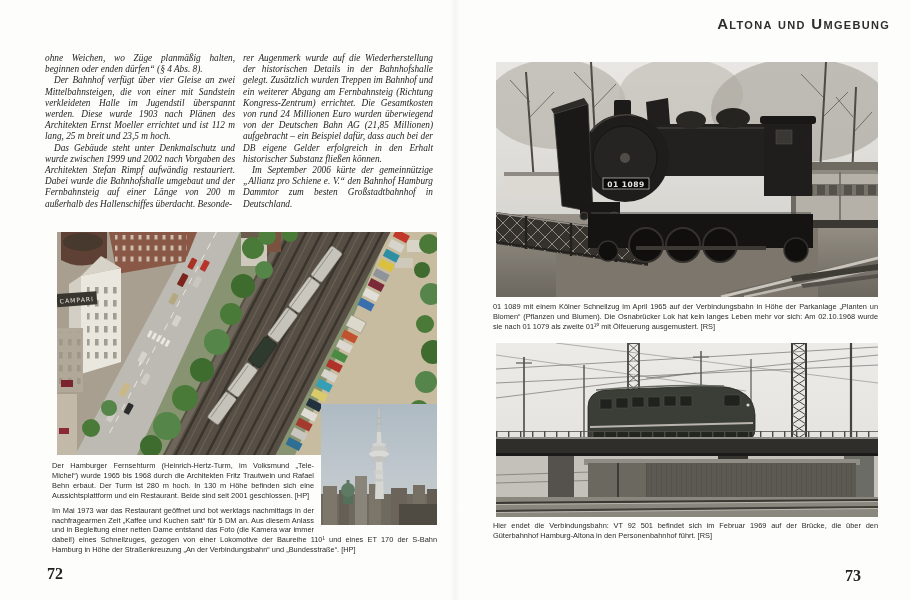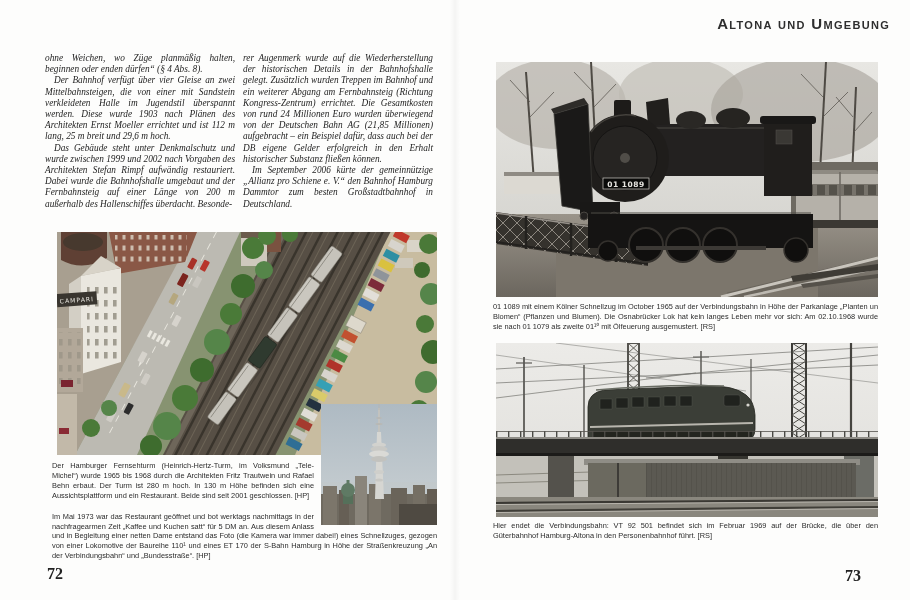--- a/index.html
+++ b/index.html
@@ -22,21 +22,21 @@
 
   .photo { position:absolute; overflow:hidden; background:#fde047; }
   .photo svg { display:block; width:100%; height:100%; }
   #photo-aerial  { top:232px; left:57px; width:380px; height:223px; }
   #photo-steam   { top:62px;  left:41px; width:382px; height:235px; }
   #photo-diesel  { top:343px; left:41px; width:382px; height:174px; }
 
   .caption-block { position:absolute; top:461px; left:52px; width:385px; }
   .cap { font-family:"Liberation Sans", sans-serif; font-size:7.4px; line-height:9.9px;
          color:#2b2b2b; text-align:justify; }
-  .cap2 { margin-top:11px; }
+  .cap2 { margin-top:5px; }
   .tower-inset { float:right; width:116px; height:121px; margin:-57px 0 3px 7px;
                  overflow:hidden; background:#b9c3ca; }
   .tower-inset svg { display:block; width:100%; height:100%; }
 
   .rp-caption { position:absolute; left:38px; width:385px;
     font-family:"Liberation Sans", sans-serif; font-size:7.4px; line-height:9.9px;
     color:#2b2b2b; text-align:justify; }
   #rp-cap1 { top:302px; }
   #rp-cap2 { top:521px; }
 
@@ -47,21 +47,21 @@
 </head>
 <body>
 
 <div class="spread">
 
   <div class="page page-left">
 
     <div class="body-text">
       <div class="bcol">
         <p>ohne Weichen, wo Züge planmäßig halten, beginnen oder enden dürfen“ (§ 4 Abs. 8).</p>
-        <p class="ind">Der Bahnhof verfügt über vier Gleise an zwei Mittelbahnsteigen, die von einer mit Sandstein verkleideten Halle im Jugendstil überspannt werden. Diese wurde 1903 nach Plänen des Architekten Ernst Moeller errichtet und ist 112 m lang, 25 m breit und 29,6 m hoch.</p>
+        <p class="ind">Der Bahnhof verfügt über vier Gleise an zwei Mittelbahnsteigen, die von einer mit Sandstein verkleideten Halle im Jugendstil überspannt werden. Diese wurde 1903 nach Plänen des Architekten Ernst Moeller errichtet und ist 112 m lang, 25 m breit und 23,5 m hoch.</p>
         <p class="ind">Das Gebäude steht unter Denkmalschutz und wurde zwischen 1999 und 2002 nach Vorgaben des Architekten Stefan Rimpf aufwändig restauriert. Dabei wurde die Bahnhofshalle umgebaut und der Fernbahnsteig auf einer Länge von 200 m außerhalb des Hallenschiffes überdacht. Besonde-</p>
       </div>
       <div class="bcol">
         <p>rer Augenmerk wurde auf die Wiederherstellung der historischen Details in der Bahnhofshalle gelegt. Zusätzlich wurden Treppen im Bahnhof und ein weiterer Abgang am Fernbahnsteig (Richtung Kongress-Zentrum) errichtet. Die Gesamtkosten von rund 24 Millionen Euro wurden überwiegend von der Deutschen Bahn AG (21,85 Millionen) aufgebracht – ein Beispiel dafür, dass auch bei der DB eigene Gelder erfolgreich in den Erhalt historischer Substanz fließen können.</p>
         <p class="ind">Im September 2006 kürte der gemeinnützige „Allianz pro Schiene e. V.“ den Bahnhof Hamburg Dammtor zum besten Großstadtbahnhof in Deutschland.</p>
       </div>
     </div>
 
     <div class="photo" id="photo-aerial">
       <svg viewBox="0 0 380 223" preserveAspectRatio="none">
@@ -384,21 +384,21 @@
         <g>
           <path d="M232,235 L382,199" stroke="#57534c" stroke-width="9" opacity="0.5" fill="none"></path>
           <path d="M225,235 L382,196" stroke="#c9c5bd" stroke-width="3" fill="none"></path>
           <path d="M248,235 L382,206" stroke="#bdb9b1" stroke-width="2.5" fill="none"></path>
           <polygon points="295,214 382,202 382,208 297,220" fill="#3f3c36"></polygon>
           <polygon points="305,222 382,212 382,216 307,226" fill="#55514a"></polygon>
         </g>
       </svg>
     </div>
 
-    <p class="rp-caption" id="rp-cap1">01 1089 mit einem Kölner Schnellzug im October 1965 auf der Verbindungsbahn in Höhe der Parkanlage „Planten un Blomen“ (Pflanzen und Blumen). Die Osnabrücker Lok hat kein langes Leben mehr vor sich: Am 02.10.1968 wurde sie nach 01 1079 als zweite 01¹⁰ mit Ölfeuerung ausgemustert. [RS]</p>
+    <p class="rp-caption" id="rp-cap1">01 1089 mit einem Kölner Schnellzug im April 1965 auf der Verbindungsbahn in Höhe der Parkanlage „Planten un Blomen“ (Pflanzen und Blumen). Die Osnabrücker Lok hat kein langes Leben mehr vor sich: Am 02.10.1968 wurde sie nach 01 1079 als zweite 01¹⁰ mit Ölfeuerung ausgemustert. [RS]</p>
 
     <div class="photo" id="photo-diesel">
       <svg viewBox="0 0 382 174" preserveAspectRatio="none">
         <defs>
           <linearGradient id="gskyD" x1="0" y1="0" x2="0" y2="1">
             <stop offset="0" stop-color="#ecebe8"></stop>
               <stop offset="1" stop-color="#dfdeda"></stop>
           </linearGradient>
           <pattern id="vposts" width="12" height="6" patternUnits="userSpaceOnUse">
             <rect width="1.4" height="6" fill="#4a4944"></rect>

